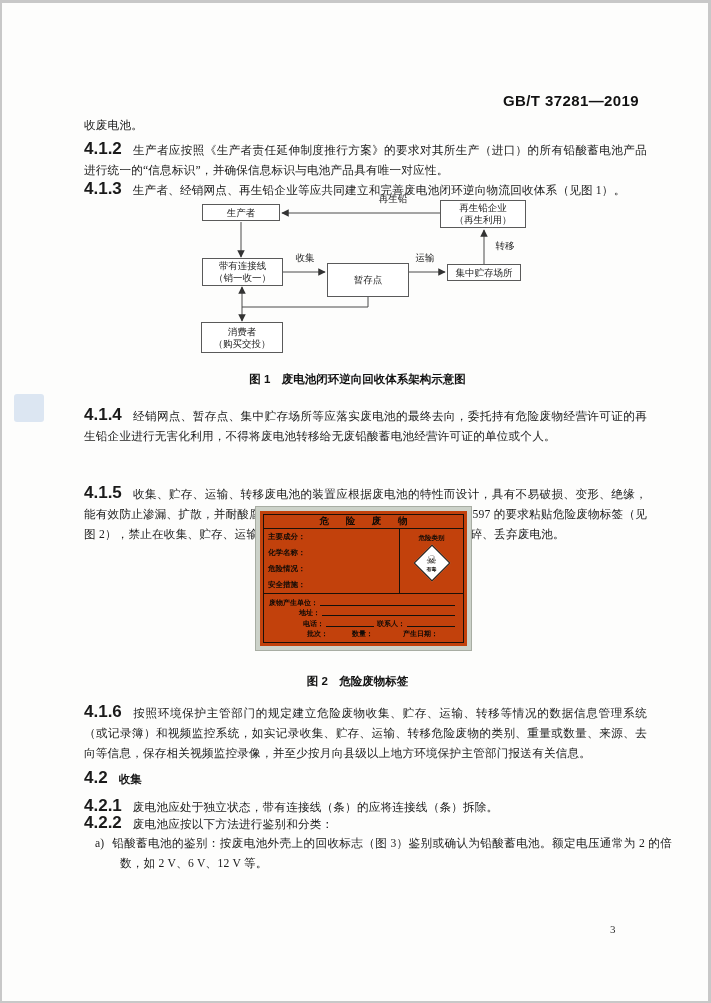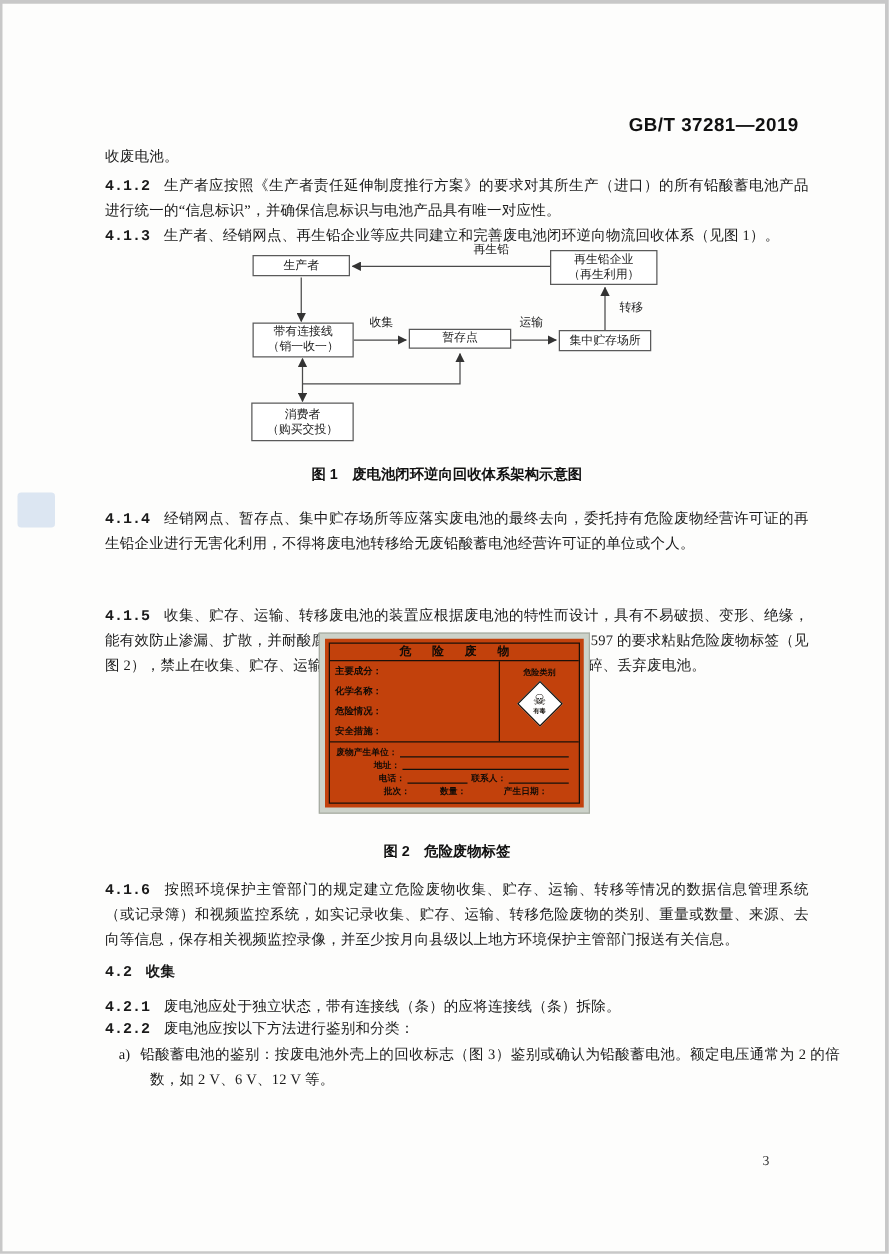--- a/index.html
+++ b/index.html
@@ -18,22 +18,22 @@
     position:absolute;top:89px;right:69px;
     font-family:"Liberation Sans",sans-serif;
     font-weight:bold;font-size:15px;letter-spacing:0.4px;color:#111;
   }
   .para{
     position:absolute;left:82px;width:563px;margin:0;
     font-size:11.6px;line-height:20px;text-align:justify;
     letter-spacing:0.2px;color:#1a1a1a;
   }
   .num{
-    font-family:Liberation Mono, monospace;font-weight:bold;
-    font-size:12px;margin-right:11px;letter-spacing:0;
+    font-family:Liberation Sans, sans-serif;font-weight:bold;
+    font-size:17px;margin-right:11px;letter-spacing:0;
   }
   .heading{font-weight:bold;font-family:"Liberation Sans",sans-serif;font-size:11.5px;}
   .hang{padding-left:25px;text-indent:-25px;}
   .hang .num{margin-right:8px;font-weight:normal;font-family:"Liberation Serif",serif;font-size:11.6px;}
   .caption{
     position:absolute;left:0;width:711px;margin:0;text-align:center;
     font-weight:bold;font-size:11.5px;
     font-family:"Liberation Sans",sans-serif;color:#111;
   }
   .pagenum{position:absolute;left:608px;top:920px;font-size:11px;color:#333;}
@@ -145,21 +145,21 @@
       <span>生产者</span>
     </div>
     <div class="dbox" style="left:438px;top:197px;width:86px;height:28px;">
       <span>再生铅企业</span>
       <span>（再生利用）</span>
     </div>
     <div class="dbox" style="left:200px;top:255px;width:81px;height:28px;">
       <span>带有连接线</span>
       <span>（销一收一）</span>
     </div>
-    <div class="dbox" style="left:325px;top:260px;width:82px;height:16px;">
+    <div class="dbox" style="left:325px;top:260px;width:82px;height:34px;">
       <span>暂存点</span>
     </div>
     <div class="dbox" style="left:445px;top:261px;width:74px;height:17px;">
       <span>集中贮存场所</span>
     </div>
     <div class="dbox" style="left:199px;top:319px;width:82px;height:31px;">
       <span>消费者</span>
       <span>（购买交投）</span>
     </div>
 

